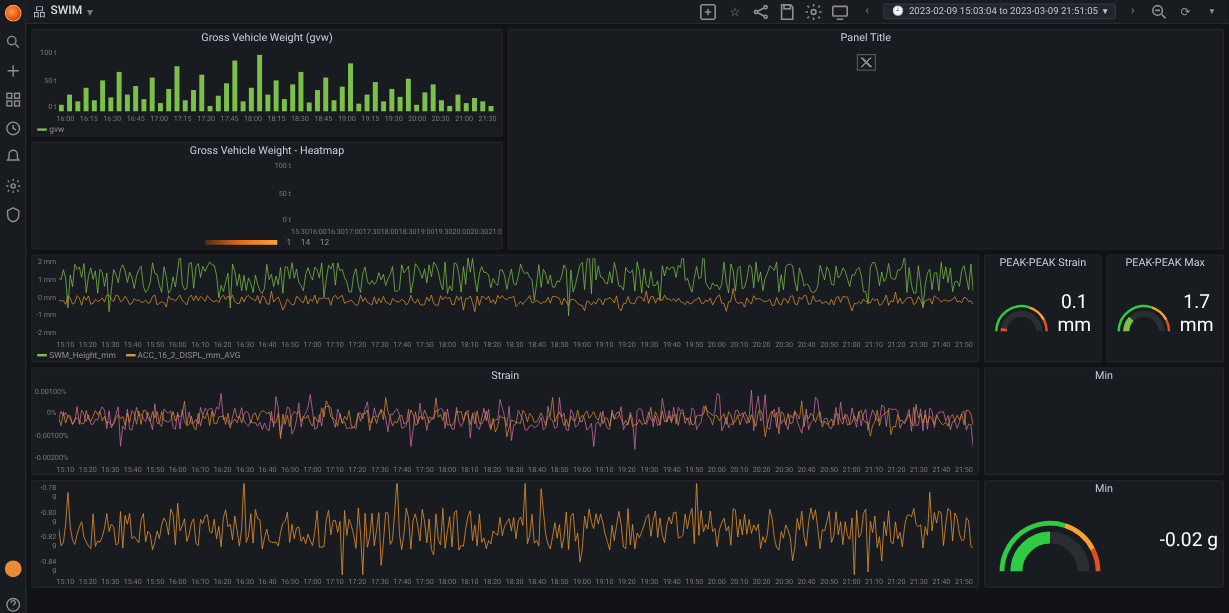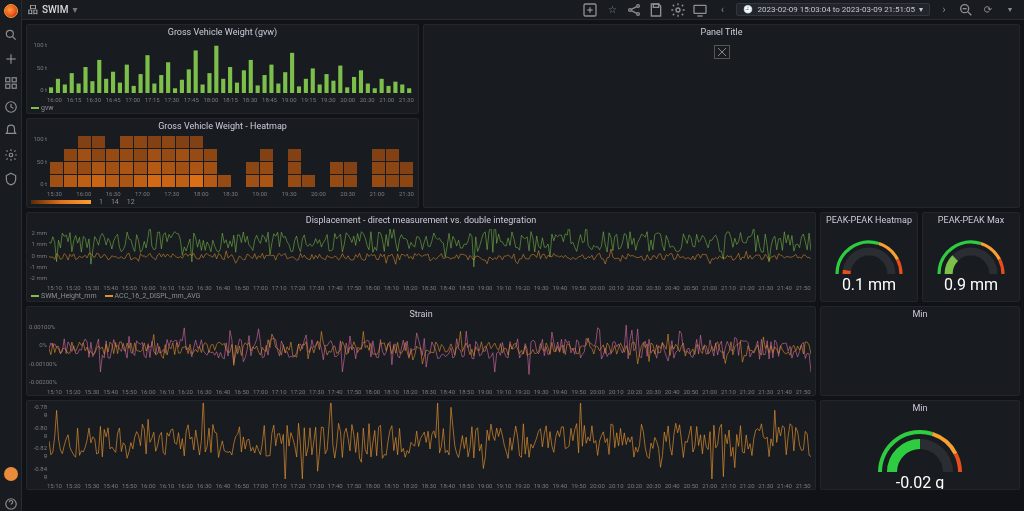--- a/index.html
+++ b/index.html
@@ -120,21 +120,21 @@
     display: flex;
     gap: 8px;
     align-items: center;
   }
   .legend-swatch {
     display: inline-block; width: 8px; height: 2px; vertical-align: middle; margin-right: 2px;
   }
   
   .p-gvw     { grid-column: 1 / 2; grid-row: 1; }
   .p-title   { grid-column: 2 / 4; grid-row: 1 / 3; }
-  .p-heat    { grid-column: 1 / 2; grid-row: 2; }
+  .p-heat    { grid-column: 1 / 2; grid-row: 2; align-items: center; }
   .p-disp    { grid-column: 1 / 3; grid-row: 3; }
   .p-strain  { grid-column: 1 / 3; grid-row: 4; }
   .p-accel   { grid-column: 1 / 3; grid-row: 5; }
   .p-g1      { grid-column: 3; grid-row: 3; display:flex; gap:4px; flex-direction:row; }
   .p-g2      { grid-column: 3; grid-row: 4; }
   .p-g3      { grid-column: 3; grid-row: 5; }
   
   .xaxis {
     position: absolute; bottom: 0; left: 20px; right: 4px;
     display: flex; justify-content: space-between;
@@ -146,21 +146,21 @@
     font-size: 6px; color: #7a7a80;
     width: 18px; text-align: right;
   }
   .plot-area {
     position: absolute; top: 2px; bottom: 10px; left: 22px; right: 4px;
   }
   svg { width: 100%; height: 100%; display: block; }
 
   
   .gauge-wrap {
-    display:flex; flex-direction:column; align-items:center; justify-content:flex-start;
+    display:flex; align-items:center; justify-content:space-between;
     height:100%; padding: 2px 4px 4px;
   }
   .gauge-value { font-size: 16px; color: #fff; text-align:center; margin-top:-4px; }
   .gauge-svg { width: 80px; height: 50px; }
 
   .broken-img {
     width:16px; height:14px; border:1px solid #555; position:relative;
     margin: 6px auto 0;
   }
   .broken-img::after {
@@ -530,21 +530,20 @@
       </div>
       <div class="panel-footer">
         <span style="display:inline-block;width:60px;height:4px;background:linear-gradient(90deg,#5a2a0a,#e07020,#f8a030)"></span>
         <span>1</span>
         <span>14</span>
         <span>12</span>
       </div>
     </div>
 
     <div class="panel p-disp">
-      <div class="panel-title">Displacement - direct measurement vs. double integration</div>
       <div class="panel-body">
         <div class="yaxis" id="yaxis-disp">
             <span>2 mm</span>
             <span>1 mm</span>
             <span>0 mm</span>
             <span>-1 mm</span>
             <span>-2 mm</span>
           </div>
         <div class="plot-area">
             <svg id="svg-disp" viewBox="0 0 760 60" preserveAspectRatio="none">
@@ -717,21 +716,21 @@
             <span>21:20</span>
             <span>21:30</span>
             <span>21:40</span>
             <span>21:50</span>
           </div>
       </div>
     </div>
 
     <div class="p-g1" style="background:none;border:none">
       <div class="panel" style="flex:1">
-        <div class="panel-title">PEAK-PEAK Heatmap</div>
+        <div class="panel-title">PEAK-PEAK Strain</div>
         <div class="gauge-wrap">
           <svg class="gauge-svg" id="gauge-1" viewBox="0 0 100 60">
               <path d="M 10 55.00000000000001 A 40 40 0 0 1 62.36067977499789 16.957739348193854" stroke="#2ecc40" stroke-width="4" fill="none"></path>
               <path d="M 62.36067977499789 16.957739348193854 A 40 40 0 0 1 85.64026096753472 36.84038001041812" stroke="#f8a030" stroke-width="4" fill="none"></path>
               <path d="M 85.64026096753472 36.84038001041812 A 40 40 0 0 1 90 54.99999999999999" stroke="#e84e1b" stroke-width="4" fill="none"></path>
               <path d="M 22 55 A 28 28 0 0 1 78 54.99999999999999" stroke="#2a2d31" stroke-width="10" fill="none"></path>
               <path d="M 22 55 A 28 28 0 0 1 22.344726463336144 50.61983497887354" stroke="#e84e1b" stroke-width="10" fill="none"></path>
             </svg>
           <div class="gauge-value">0.1 mm</div>
         </div>
@@ -739,21 +738,21 @@
       <div class="panel" style="flex:1">
         <div class="panel-title">PEAK-PEAK Max</div>
         <div class="gauge-wrap">
           <svg class="gauge-svg" id="gauge-2" viewBox="0 0 100 60">
               <path d="M 10 55.00000000000001 A 40 40 0 0 1 62.36067977499789 16.957739348193854" stroke="#2ecc40" stroke-width="4" fill="none"></path>
               <path d="M 62.36067977499789 16.957739348193854 A 40 40 0 0 1 85.64026096753472 36.84038001041812" stroke="#f8a030" stroke-width="4" fill="none"></path>
               <path d="M 85.64026096753472 36.84038001041812 A 40 40 0 0 1 90 54.99999999999999" stroke="#e84e1b" stroke-width="4" fill="none"></path>
               <path d="M 22 55 A 28 28 0 0 1 78 54.99999999999999" stroke="#2a2d31" stroke-width="10" fill="none"></path>
               <path d="M 22 55 A 28 28 0 0 1 30.201010126776666 35.20101012677667" stroke="#7cbf4b" stroke-width="10" fill="none"></path>
             </svg>
-          <div class="gauge-value">0.9 mm</div>
+          <div class="gauge-value">1.7 mm</div>
         </div>
       </div>
     </div>
 
     <div class="panel p-g2">
       <div class="panel-title">Min</div>
     </div>
 
     <div class="panel p-g3">
       <div class="panel-title">Min</div>

